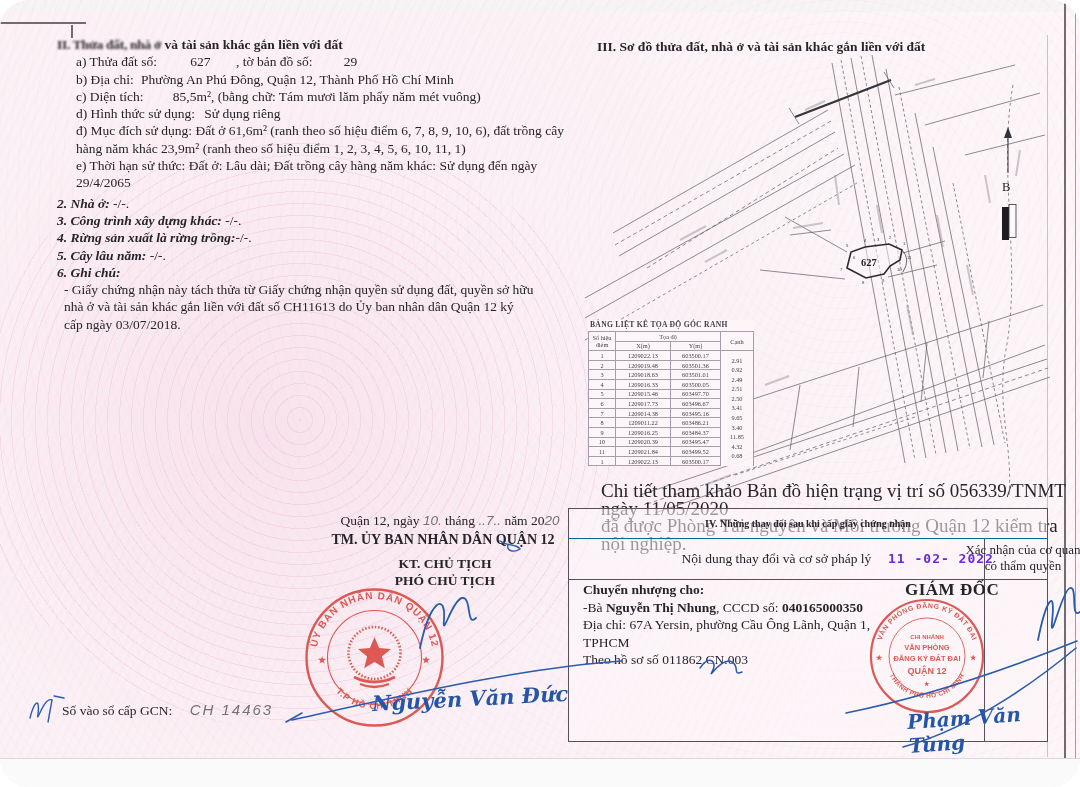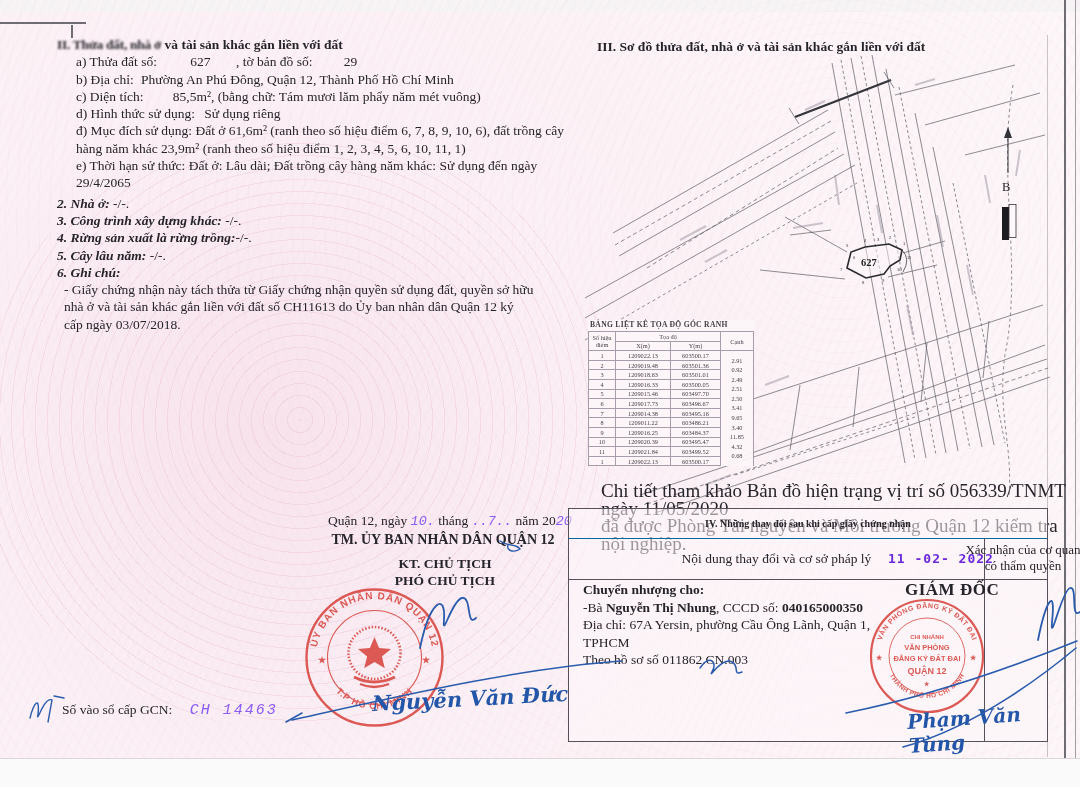--- a/index.html
+++ b/index.html
@@ -1,38 +1,38 @@
 <!DOCTYPE html>
 <html><head>
 <meta charset="utf-8">
 <style>
   html,body{margin:0;padding:0;}
   #page{position:relative;width:1080px;height:787px;background:#f6f4f5;overflow:hidden;
-        font-family:"Liberation Serif",serif;color:#26242b;}
+        font-family:"Liberation Serif",serif;color:#26242b;border-radius:29px;}
   
   .paper{position:absolute;left:0;top:12px;width:1080px;height:748px;
     background:
       radial-gradient(circle at 24% 56%, rgba(243,210,226,.55) 0%, rgba(250,236,243,.6) 36%, rgba(252,243,247,.8) 62%, #fdf7f9 100%),
       #fdf6f8;}
   .rings{position:absolute;left:-30px;top:130px;width:650px;height:600px;border-radius:50%;opacity:.75;
     background:repeating-radial-gradient(circle at 330px 290px, rgba(226,160,194,.30) 0 1px, rgba(255,255,255,0) 1px 12px);}
   .texture{position:absolute;inset:0;opacity:.8;
     background:
       repeating-radial-gradient(circle at 78% 28%, rgba(234,194,214,.13) 0 1px, transparent 1px 11px),
       repeating-linear-gradient(115deg, rgba(243,219,231,.16) 0 3px, transparent 3px 8px);}
   .abs{position:absolute;}
   .doc{font-size:13.5px;line-height:17.3px;}
   .b{font-weight:bold;}
   .bi{font-weight:bold;font-style:italic;}
   .blur1{filter:blur(1.1px);letter-spacing:-.3px;}
   .blur2{filter:blur(.9px);}
   p{margin:0;}
   .item{padding-left:19px;}
   .note-ind{padding-left:7px;}
-  .hand{font-family:Liberation Mono, monospace;font-style:italic;color:#8b5cf6;}
+  .hand{font-family:Liberation Sans, sans-serif;font-style:italic;color:#737373;}
   .sig-name{font-family:"DejaVu Serif",serif;font-style:italic;font-weight:bold;color:#2356a8;}
   .stamp-date{font-family:"DejaVu Sans Mono",monospace;font-weight:bold;color:#6d28d9;letter-spacing:1px;font-size:13px;}
   
   .coord-wrap{left:588px;top:320px;width:166px;z-index:2;background:rgba(253,245,248,.94);}
   .coord-title{font-size:7.6px;font-weight:bold;letter-spacing:.3px;color:#453e48;margin:0 0 2px 2px;}
   table.coord{border-collapse:collapse;}
   table.coord th,table.coord td{border:1px solid #a79daa;font-size:6.3px;line-height:7px;color:#453e48;
       padding:0 2px;text-align:center;height:8.6px;font-family:"Liberation Serif",serif;font-weight:normal;}
   table.coord td.c-c{border-top:0;border-bottom:0;}
   table.coord td.c-c span{position:relative;top:4.5px;display:block;}

